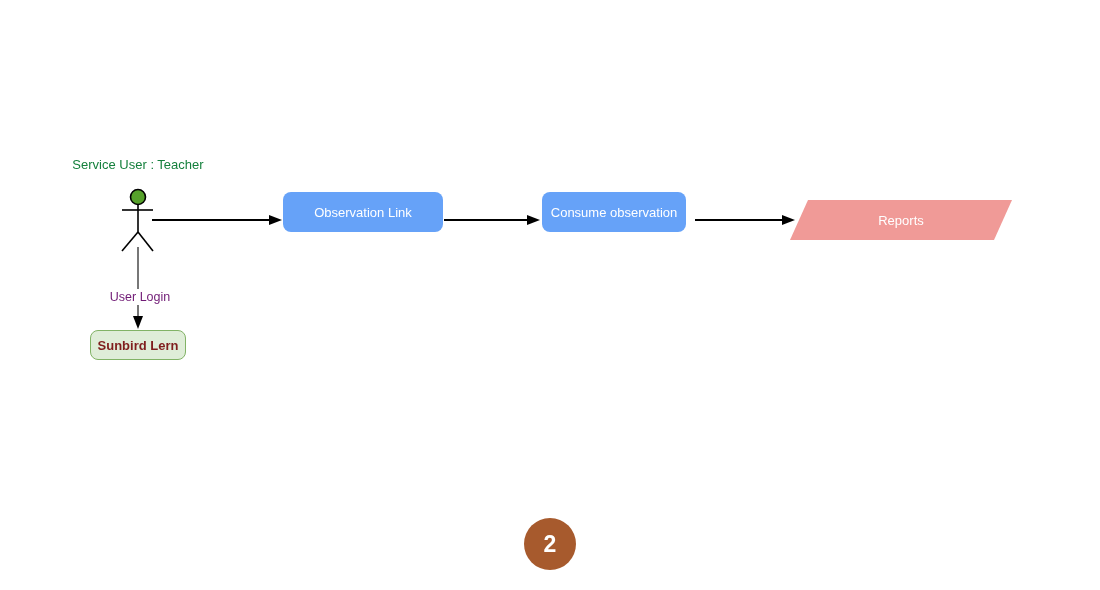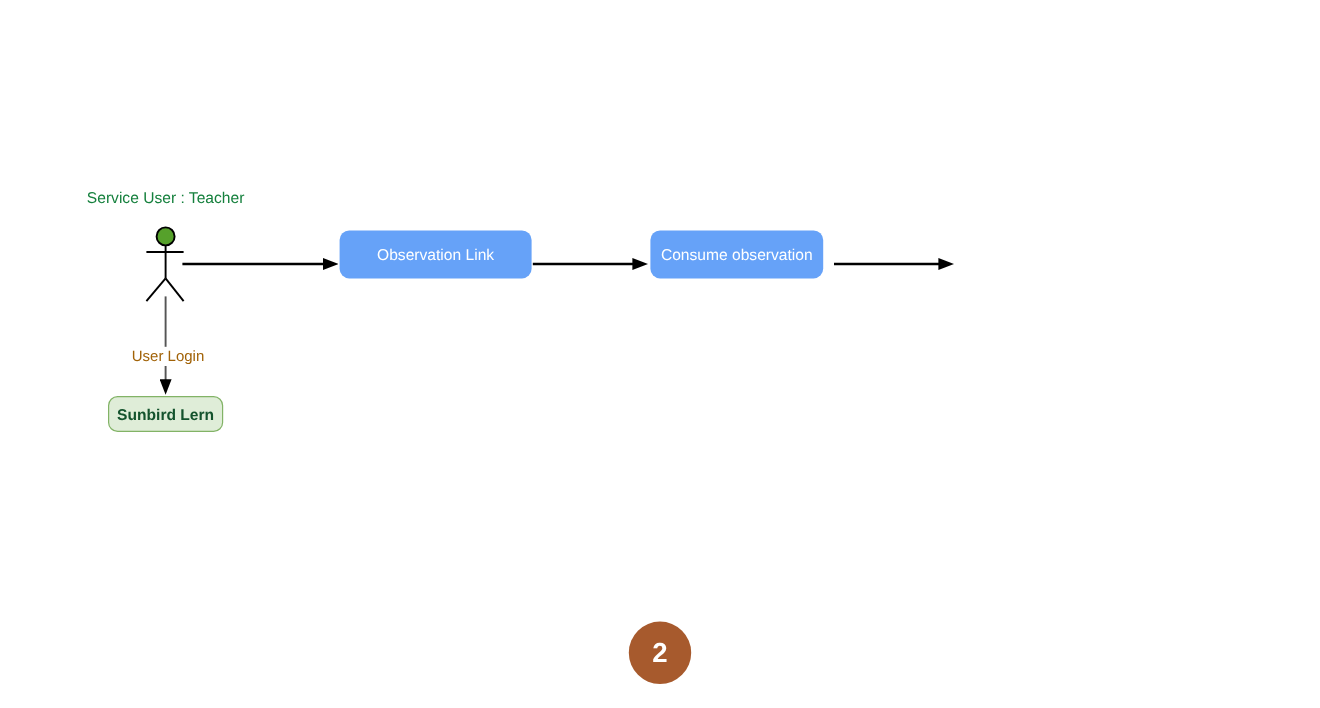--- a/index.html
+++ b/index.html
@@ -53,32 +53,32 @@
     background: var(--node-pink, #F09A97);
     color: var(--node-text, #ffffff);
     clip-path: polygon(18px 0, 100% 0, calc(100% - 18px) 100%, 0 100%);
   }
   .node-sunbird {
     left: 90px; top: 330px;
     width: 96px; height: 30px;
     background: var(--sunbird-fill, #DFEDD8);
     border: 1px solid var(--sunbird-border, #82B366);
     border-radius: 8px;
-    color: #14532d;
+    color: #7f1d1d;
     font-weight: bold;
     font-size: 13px;
   }
   .login-label {
     position: absolute;
     left: 108px; top: 289px;
     width: 64px;
     background: #ffffff;
     text-align: center;
     font-size: 12.5px;
-    color: #a16207;
+    color: #701a75;
     padding: 1px 0;
   }
   .badge {
     position: absolute;
     left: 524px; top: 518px;
     width: 52px; height: 52px;
     border-radius: 50%;
     background: var(--badge-brown, #A75A2D);
     color: #ffffff;
     font-size: 23px;
@@ -122,20 +122,23 @@
   </div>
 
   <div class="node node-blue node-observation">
     <span>Observation Link</span>
   </div>
 
   <div class="node node-blue node-consume">
     <span>Consume observation</span>
   </div>
 
+  <div class="node node-reports">
+    <span>Reports</span>
+  </div>
 
   <div class="node node-sunbird">
     <span>Sunbird Lern</span>
   </div>
 
   <div class="login-label">User Login</div>
 
   <div class="badge">
     <span>2</span>
   </div>

